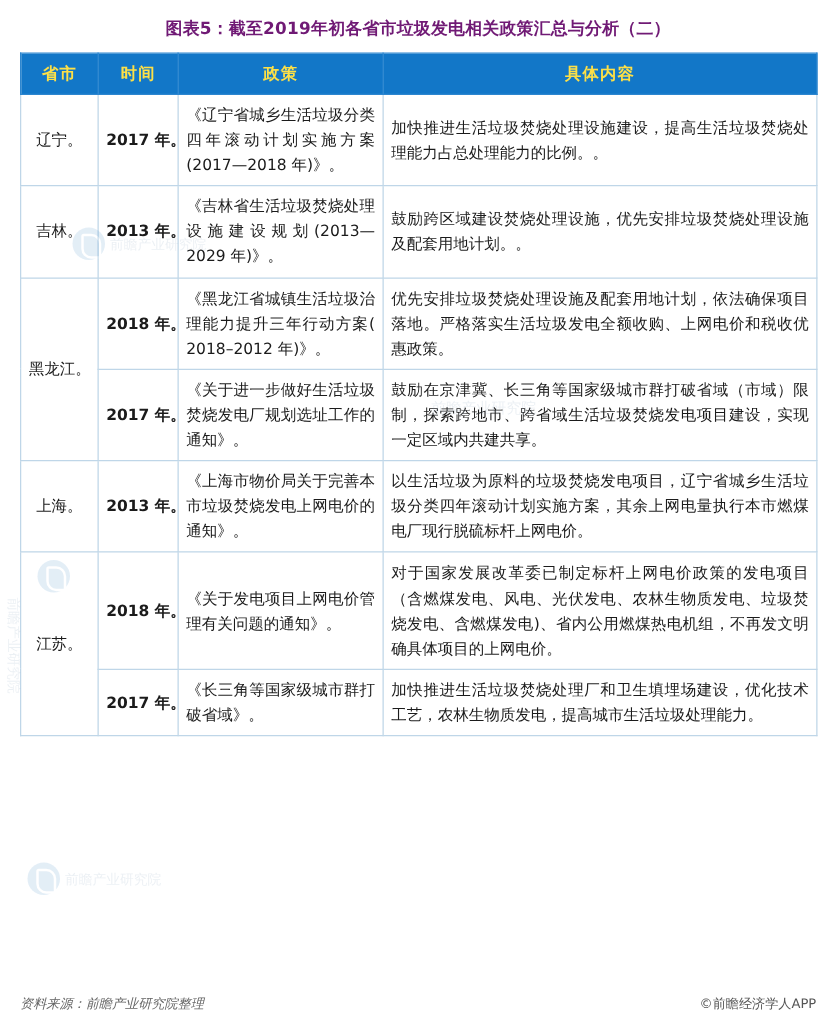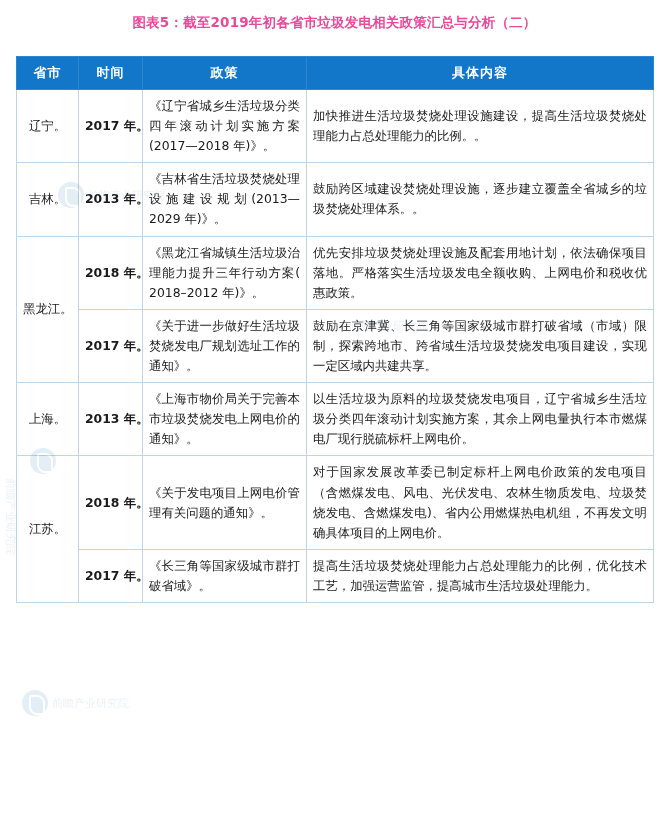--- a/index.html
+++ b/index.html
@@ -19,34 +19,34 @@
     position: relative;
     width: 669px;
     height: 818px;
     box-sizing: border-box;
     padding: 10px 16px 0 16px;
   }
   .title {
     text-align: center;
     font-size: 13.5px;
     font-weight: bold;
-    color: #ec4899;
+    color: #701a75;
     letter-spacing: 0.2px;
-    padding: 4px 0 24px 0;
+    padding: 4px 0 10px 0;
     white-space: nowrap;
   }
   table.chart {
     border-collapse: collapse;
     width: 637px;
     table-layout: fixed;
     background: #fff;
   }
   table.chart th {
     background: #1277c8;
-    color: #ffffff;
+    color: #fde047;
     font-size: 13px;
     font-weight: bold;
     text-align: center;
     border: 1px solid #2d86cf;
     padding: 7px 2px;
     letter-spacing: 1px;
   }
   table.chart td {
     border: 1px solid #bfd6e8;
     font-size: 12.4px;
@@ -155,21 +155,21 @@
       <tr>
         <td class="prov">辽宁。</td>
         <td class="year">2017 年。</td>
         <td class="policy">《辽宁省城乡生活垃圾分类四年滚动计划实施方案(2017—2018 年)》。</td>
         <td class="content">加快推进生活垃圾焚烧处理设施建设，提高生活垃圾焚烧处理能力占总处理能力的比例。。</td>
       </tr>
       <tr>
         <td class="prov">吉林。</td>
         <td class="year">2013 年。</td>
         <td class="policy">《吉林省生活垃圾焚烧处理设施建设规划(2013—2029 年)》。</td>
-        <td class="content">鼓励跨区域建设焚烧处理设施，逐步建立覆盖全省城乡的垃圾焚烧处理体系。。</td>
+        <td class="content">鼓励跨区域建设焚烧处理设施，优先安排垃圾焚烧处理设施及配套用地计划。。</td>
       </tr>
       <tr>
         <td class="prov" rowspan="2">黑龙江。</td>
         <td class="year">2018 年。</td>
         <td class="policy">《黑龙江省城镇生活垃圾治理能力提升三年行动方案( 2018–2012 年)》。</td>
         <td class="content">优先安排垃圾焚烧处理设施及配套用地计划，依法确保项目落地。严格落实生活垃圾发电全额收购、上网电价和税收优惠政策。</td>
       </tr>
       <tr>
         <td class="year">2017 年。</td>
         <td class="policy">《关于进一步做好生活垃圾焚烧发电厂规划选址工作的通知》。</td>
@@ -183,21 +183,21 @@
       </tr>
       <tr>
         <td class="prov" rowspan="2">江苏。</td>
         <td class="year">2018 年。</td>
         <td class="policy">《关于发电项目上网电价管理有关问题的通知》。</td>
         <td class="content">对于国家发展改革委已制定标杆上网电价政策的发电项目（含燃煤发电、风电、光伏发电、农林生物质发电、垃圾焚烧发电、含燃煤发电)、省内公用燃煤热电机组，不再发文明确具体项目的上网电价。</td>
       </tr>
       <tr>
         <td class="year">2017 年。</td>
         <td class="policy">《长三角等国家级城市群打破省域》。</td>
-        <td class="content">提高生活垃圾焚烧处理能力占总处理能力的比例，优化技术工艺，加强运营监管，提高城市生活垃圾处理能力。</td>
+        <td class="content">加快推进生活垃圾焚烧处理厂和卫生填埋场建设，优化技术工艺，农林生物质发电，提高城市生活垃圾处理能力。</td>
       </tr>
     </tbody>
   </table>
 
   <div class="wm-logo" style="left:58px; top:182px;">
     <div class="circle"></div>
   </div>
   <div class="wm" style="left:88px; top:188px;">前瞻产业研究院</div>
 
   <div class="wm-logo" style="left:30px; top:448px;">
@@ -205,14 +205,18 @@
   </div>
   <div class="wm" style="left:18px; top:478px; transform: rotate(90deg); transform-origin: left top;">前瞻产业研究院</div>
 
   <div class="wm-logo" style="left:22px; top:690px;">
     <div class="circle"></div>
   </div>
   <div class="wm" style="left:52px; top:696px;">前瞻产业研究院</div>
 
   <div class="wm" style="left:345px; top:318px; font-size:12px;">前瞻产业研究院</div>
 
+  <div class="footer">
+    <span class="src">资料来源：前瞻产业研究院整理</span>
+    <span class="brand">©前瞻经济学人APP</span>
+  </div>
 
 </div>
 
 </body></html>

